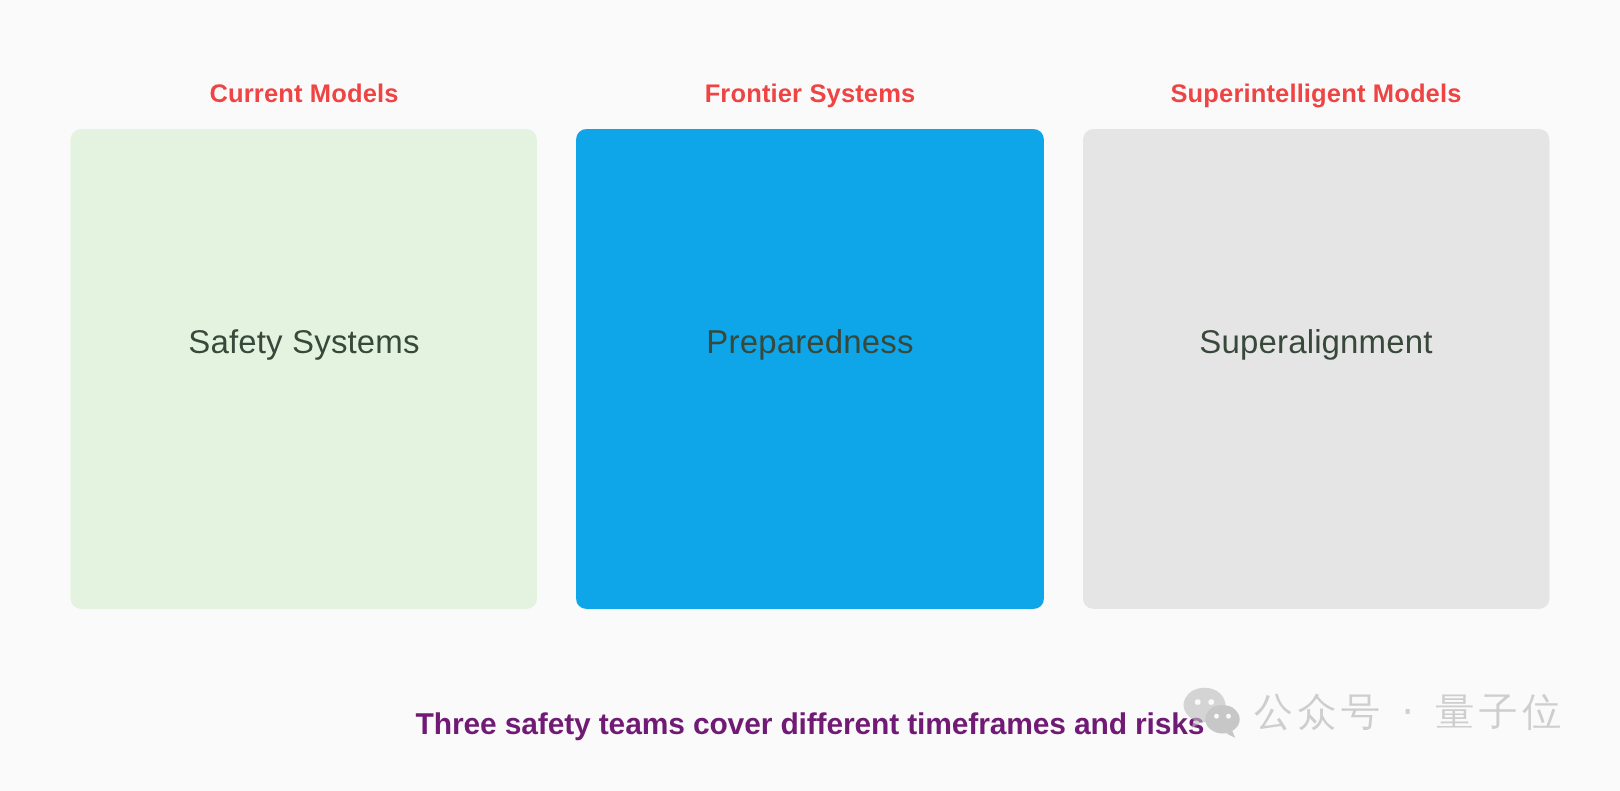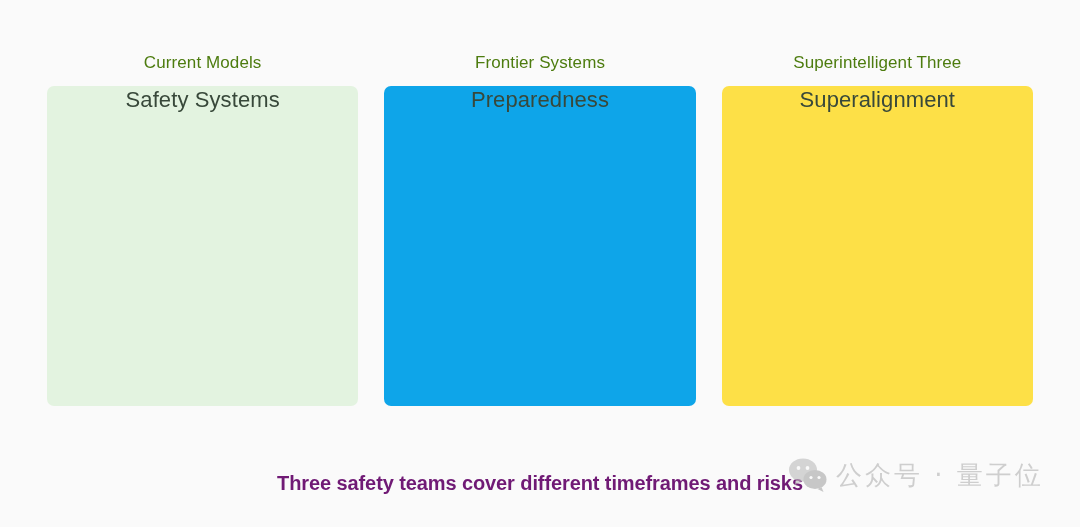--- a/index.html
+++ b/index.html
@@ -38,34 +38,34 @@
   .column {
     flex: 1 1 0;
     display: flex;
     flex-direction: column;
     align-items: stretch;
   }
 
   .column-header {
     text-align: center;
     font-size: 17px;
-    font-weight: 400;
-    color: #4d7c0f;
+    font-weight: 700;
+    color: #ef4444;
     line-height: 22px;
     letter-spacing: 0.1px;
     margin-bottom: 12px;
     white-space: nowrap;
   }
 
   .card {
     height: 320px;
     border-radius: 7px;
     position: relative;
     display: flex;
-    align-items: flex-start;
+    align-items: center;
     justify-content: center;
     overflow: hidden;
   }
 
   .card-label {
     font-size: 22px;
     font-weight: 500;
     color: #38483a;
     letter-spacing: 0.1px;
     line-height: 28px;
@@ -135,22 +135,22 @@
     </div>
 
     <div class="column">
       <div class="column-header">Frontier Systems</div>
       <div class="card" id="card-1" style="background: #0ea5e9;">
         <div class="card-label" id="card-label-1" style="color: rgb(56, 72, 58);">Preparedness</div>
       </div>
     </div>
 
     <div class="column">
-      <div class="column-header">Superintelligent Three</div>
-      <div class="card" id="card-2" style="background: #fde047;">
+      <div class="column-header">Superintelligent Models</div>
+      <div class="card" id="card-2" style="background: #e5e5e5;">
         <div class="card-label" id="card-label-2" style="color: rgb(56, 72, 58);">Superalignment</div>
       </div>
     </div>
 
   </div>
 
   <div class="caption">Three safety teams cover different timeframes and risks</div>
 
   <div class="watermark">
     <svg class="wechat-icon" viewBox="0 0 40 34">

